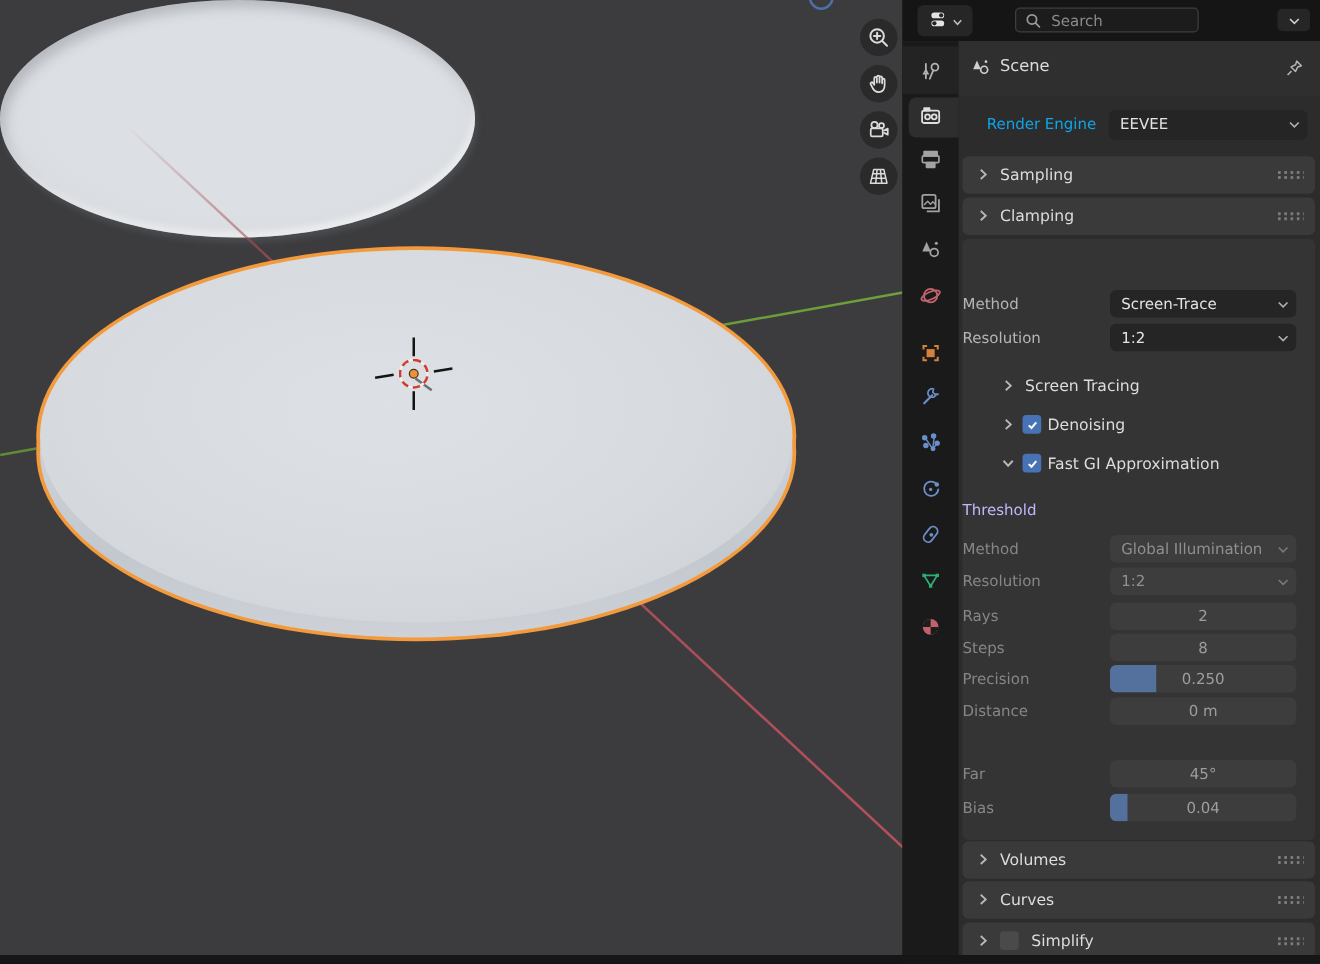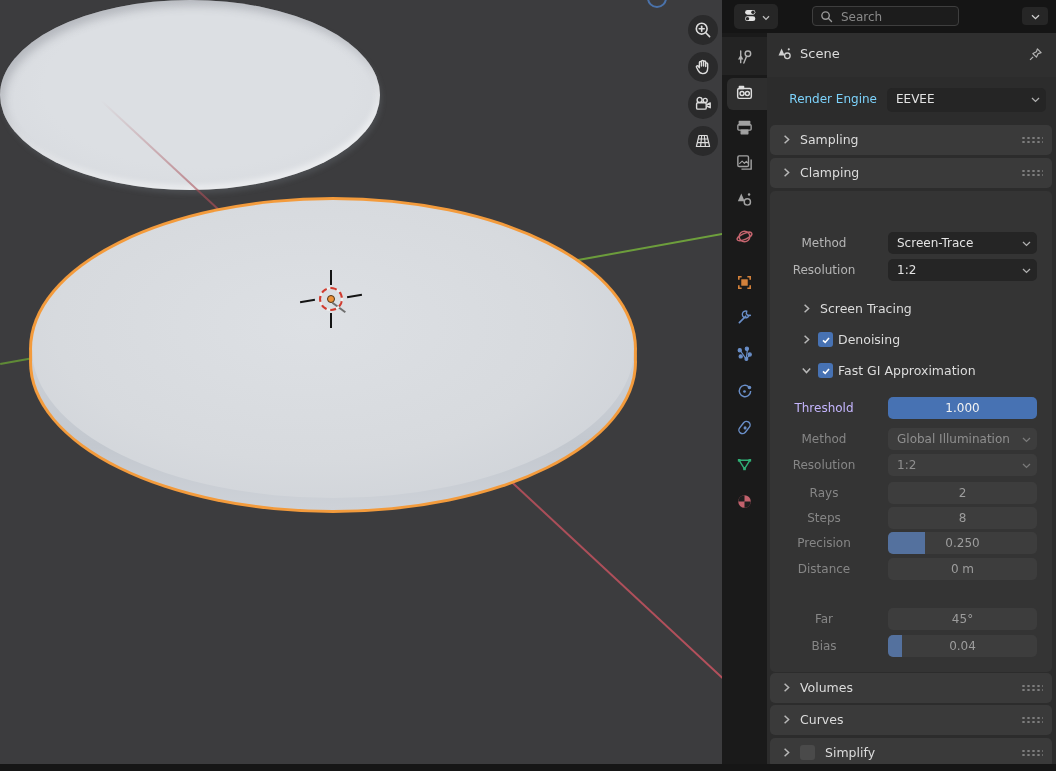--- a/index.html
+++ b/index.html
@@ -51,39 +51,39 @@
   #tool-section{position:absolute;left:0;top:4px;width:45px;height:38px;background:#232323;}
   #active-tab-bg{position:absolute;left:5px;top:45px;width:40px;height:32px;background:#2e2e2e;border-radius:6px 0 0 6px;}
   .tab{position:absolute;left:12px;width:21px;height:21px;display:flex;align-items:center;justify-content:center;}
   
   #props-main{position:absolute;left:45px;top:33px;width:289px;height:738px;background:#2c2c2c;}
   #breadcrumb{position:absolute;left:0;top:0;width:289px;height:44px;background:#2f2f2f;}
   #breadcrumb .blabel{position:absolute;left:33px;top:13px;font-size:13px;color:#dcdcdc;}
   #scene-ico{position:absolute;left:9px;top:12px;}
   #pin-ico{position:absolute;right:12px;top:13px;}
   #engine-row{position:absolute;left:0;top:55px;width:289px;height:24px;}
-  .flabel{position:absolute;top:4px;font-size:12px;color:#7dd3fc;text-align:right;}
+  .flabel{position:absolute;top:4px;font-size:12px;color:#0ea5e9;text-align:right;}
   #engine-row .flabel{left:0;width:110px;}
   #engine-dd{position:absolute;left:120px;top:0;width:159px;height:24px;}
   
   .panel{position:absolute;left:3px;width:282px;height:30px;background:#3a3a3a;border-radius:5px;}
   .panel .chev{position:absolute;left:11px;top:9px;}
   .panel .ptitle{position:absolute;left:30px;top:7px;font-size:12.5px;color:#dcdcdc;}
   .grip{position:absolute;right:9px;top:11px;width:22px;height:8px;
         background-image:radial-gradient(circle,#7e7e7e 1px,transparent 1.35px);background-size:5px 4px;}
   #rt-block{position:absolute;left:3px;top:158px;width:282px;height:481px;background:#343434;border-radius:5px;}
   #rt-header{position:absolute;left:0;top:0;width:282px;height:30px;background:#3a3a3a;border-radius:5px 5px 0 0;}
   #rt-header .chev{position:absolute;left:11px;top:9px;}
   .cb{position:absolute;width:15px;height:15px;border-radius:3px;background:#4772b3;display:flex;align-items:center;justify-content:center;}
   .cb.unchecked{background:#4a4a4a;}
   #rt-header .cb{left:31px;top:7px;}
   #rt-header .ptitle{position:absolute;left:53px;top:7px;font-size:12.5px;color:#e2e2e2;}
   #rt-list-btn{position:absolute;right:40px;top:7px;width:18px;height:16px;}
   .prow{position:absolute;left:0;width:282px;height:22px;}
-  .prow .plabel{position:absolute;left:0;top:4px;width:108px;text-align:center;font-size:12px;color:#b5b5b5;}
+  .prow .plabel{position:absolute;left:0;top:4px;width:108px;text-align:left;font-size:12px;color:#b5b5b5;}
   .prow.dim .plabel{color:#868686;}
   .widget{position:absolute;left:118px;top:0;width:149px;height:22px;border-radius:5px;box-sizing:border-box;}
   .dd{background:#252525;}
   .dd .ddtext{position:absolute;left:9px;top:4px;font-size:12px;color:#e3e3e3;white-space:nowrap;}
   .dd .caret{position:absolute;right:6px;top:9px;}
   .dd.disabled{background:#3d3d3d;}
   .dd.disabled .ddtext{color:#8f8f8f;}
   .num{background:#3d3d3d;overflow:hidden;}
   .num .val{position:absolute;left:0;top:4px;width:100%;text-align:center;font-size:12px;color:#9d9d9d;}
   .num .fill{position:absolute;left:0;top:0;bottom:0;background:#54719e;}
@@ -414,23 +414,20 @@
           <div class="cb">
             <svg width="10" height="10" viewBox="0 0 10 10" fill="none" stroke="#fff" stroke-width="1.6">
                 <polyline points="2,5.3 4.2,7.4 8,2.9"></polyline>
               </svg>
           </div>
           <span class="stitle" style="left:68px">Fast GI Approximation</span>
         </div>
 
         <div class="prow" style="top:206px">
           <div class="plabel" style="color:#c4b5fd">Threshold</div>
-          <div class="widget slider-full">
-            <span class="val">1.000</span>
-          </div>
         </div>
 
         <div class="prow dim" style="top:237px">
           <div class="plabel">Method</div>
           <div class="widget dd disabled">
             <span class="ddtext">Global Illumination</span>
             <svg class="caret" width="9" height="6" viewBox="0 0 9 6" fill="none" stroke="#7a7a7a" stroke-width="1.3">
                 <polyline points="1,1 4.5,4.4 8,1"></polyline>
               </svg>
           </div>

